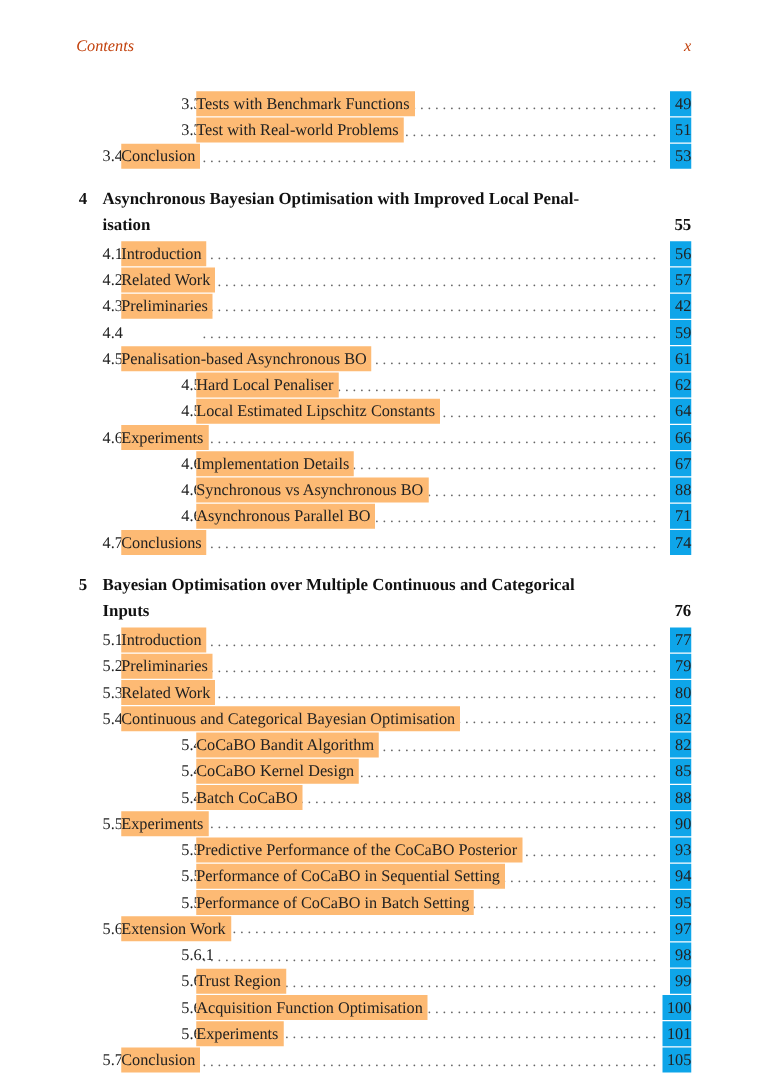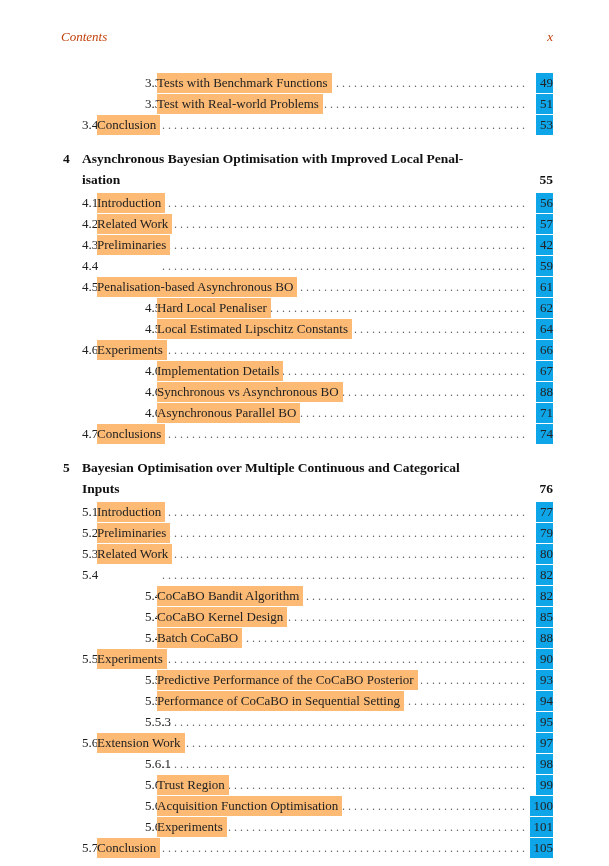--- a/index.html
+++ b/index.html
@@ -165,20 +165,21 @@
       </div>
       <div class="row sec" style="top: 544px;">
         <span class="dots"> . . . . . . . . . . . . . . . . . . . . . . . . . . . . . . . . . . . . . . . . . . . . . . . . . . . . . . . . . . . . . .</span>
         <span class="num">5.3</span>
         <span class="title">Related Work</span>
         <span class="page-num">80</span>
       </div>
       <div class="row sec" style="top: 565px;">
         <span class="dots"> . . . . . . . . . . . . . . . . . . . . . . . . . . . . . . . . . . . . . . . . . . . . . . . . . . . . . . . . . . . . . .</span>
         <span class="num">5.4</span>
+        <span class="title">Continuous and Categorical Bayesian Optimisation</span>
         <span class="page-num">82</span>
       </div>
       <div class="row sub" style="top: 586px;">
         <span class="dots"> . . . . . . . . . . . . . . . . . . . . . . . . . . . . . . . . . . . . . . . . . . . . . . . . . . . . . . . . . . . . . .</span>
         <span class="num">5.4.1</span>
         <span class="title">CoCaBO Bandit Algorithm</span>
         <span class="page-num">82</span>
       </div>
       <div class="row sub" style="top: 607px;">
         <span class="dots"> . . . . . . . . . . . . . . . . . . . . . . . . . . . . . . . . . . . . . . . . . . . . . . . . . . . . . . . . . . . . . .</span>
@@ -206,20 +207,21 @@
       </div>
       <div class="row sub" style="top: 691px;">
         <span class="dots"> . . . . . . . . . . . . . . . . . . . . . . . . . . . . . . . . . . . . . . . . . . . . . . . . . . . . . . . . . . . . . .</span>
         <span class="num">5.5.2</span>
         <span class="title">Performance of CoCaBO in Sequential Setting</span>
         <span class="page-num">94</span>
       </div>
       <div class="row sub" style="top: 712px;">
         <span class="dots"> . . . . . . . . . . . . . . . . . . . . . . . . . . . . . . . . . . . . . . . . . . . . . . . . . . . . . . . . . . . . . .</span>
         <span class="num">5.5.3</span>
+        <span class="title">Performance of CoCaBO in Batch Setting</span>
         <span class="page-num">95</span>
       </div>
       <div class="row sec" style="top: 733px;">
         <span class="dots"> . . . . . . . . . . . . . . . . . . . . . . . . . . . . . . . . . . . . . . . . . . . . . . . . . . . . . . . . . . . . . .</span>
         <span class="num">5.6</span>
         <span class="title">Extension Work</span>
         <span class="page-num">97</span>
       </div>
       <div class="row sub" style="top: 754px;">
         <span class="dots"> . . . . . . . . . . . . . . . . . . . . . . . . . . . . . . . . . . . . . . . . . . . . . . . . . . . . . . . . . . . . . .</span>

